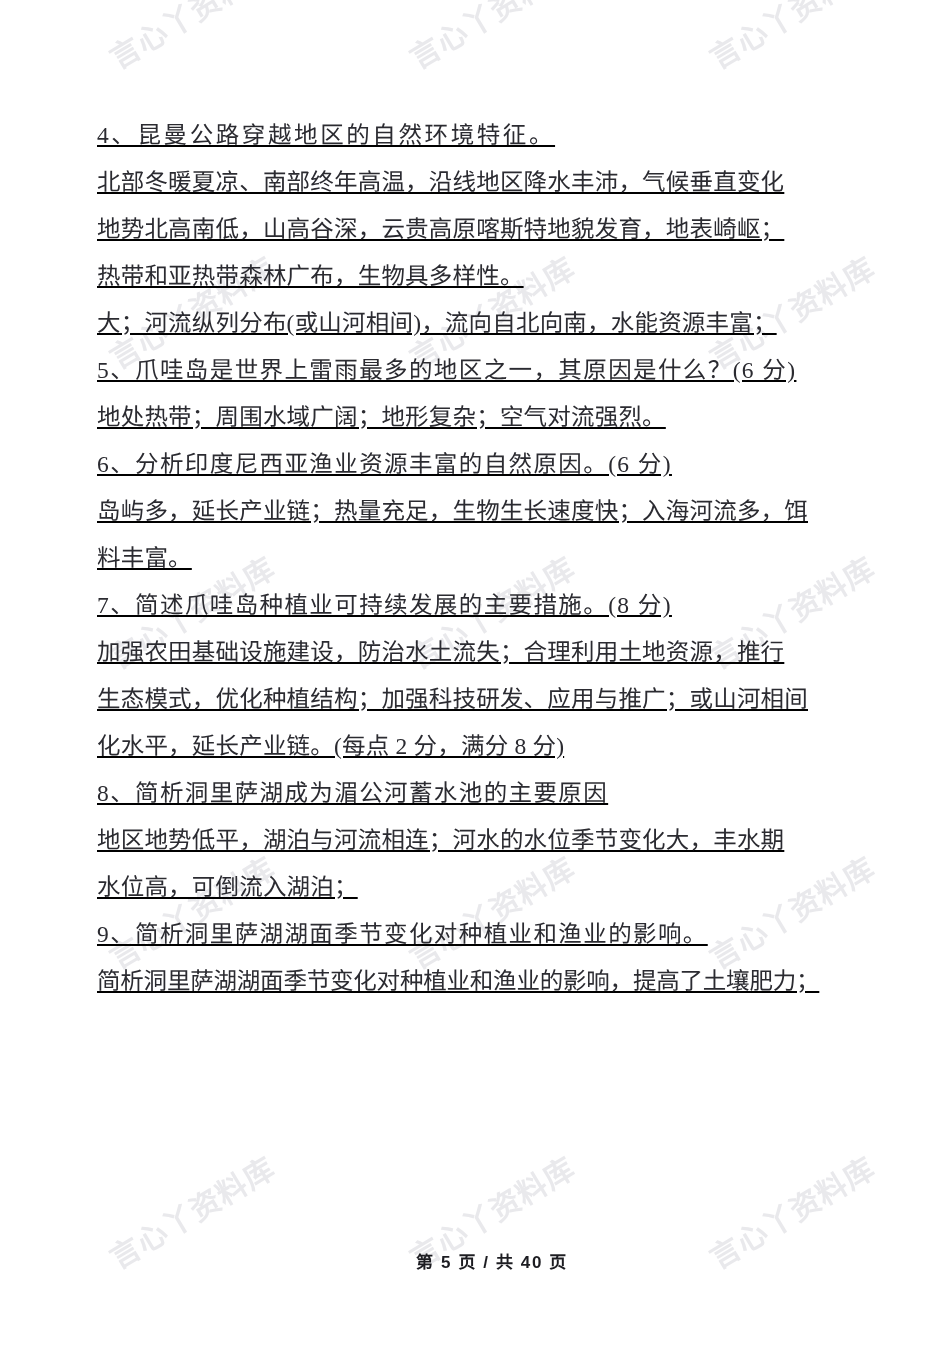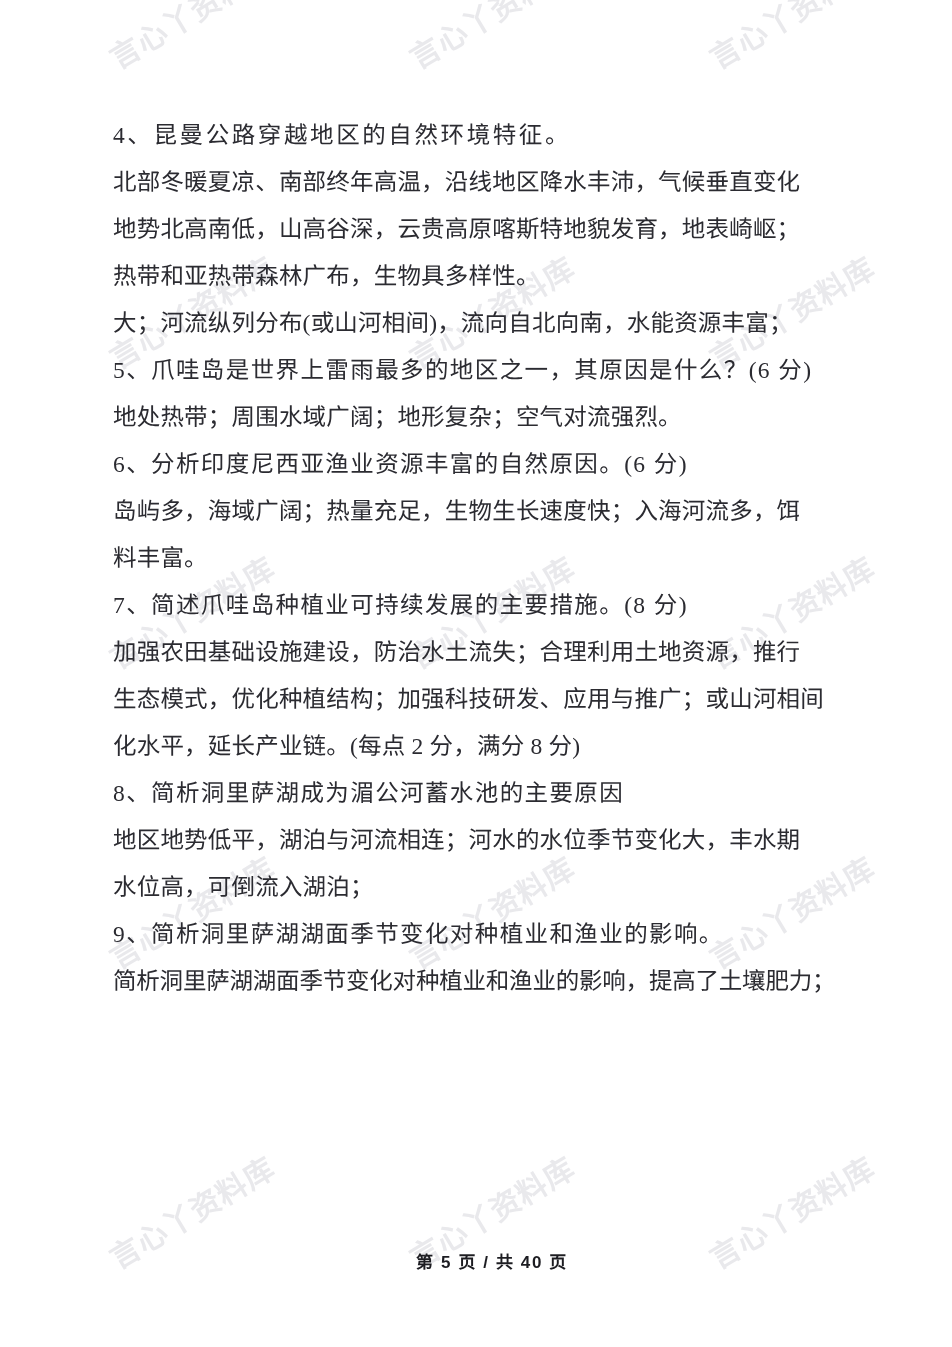--- a/index.html
+++ b/index.html
@@ -35,24 +35,25 @@
     letter-spacing: 1px;
     white-space: nowrap;
     transform: rotate(-31deg);
     transform-origin: left top;
     user-select: none;
   }
 
   
   .content {
     position: absolute;
-    left: 113px;
+    left: 97px;
     top: 112px;
     width: 768px;
     z-index: 2;
+    text-decoration: underline;
   }
 
   .line {
     color: #2b2b31;
     font-size: 23.5px;
     line-height: 47px;
     height: 47px;
     white-space: pre;
     font-family: "Liberation Serif", "DejaVu Serif", serif;
   }
@@ -115,21 +116,21 @@
 
   <div class="content" id="document-body">
       <div class="line q wide">4、昆曼公路穿越地区的自然环境特征。</div>
       <div class="line a">北部冬暖夏凉、南部终年高温，沿线地区降水丰沛，气候垂直变化</div>
       <div class="line a">地势北高南低，山高谷深，云贵高原喀斯特地貌发育，地表崎岖；</div>
       <div class="line a">热带和亚热带森林广布，生物具多样性。</div>
       <div class="line a">大；河流纵列分布(或山河相间)，流向自北向南，水能资源丰富；</div>
       <div class="line q">5、爪哇岛是世界上雷雨最多的地区之一，其原因是什么？(6 分)</div>
       <div class="line a">地处热带；周围水域广阔；地形复杂；空气对流强烈。</div>
       <div class="line q">6、分析印度尼西亚渔业资源丰富的自然原因。(6 分)</div>
-      <div class="line a">岛屿多，海域广阔；热量充足，生物生长速度快；入海河流多，饵</div>
+      <div class="line a">岛屿多，延长产业链；热量充足，生物生长速度快；入海河流多，饵</div>
       <div class="line a">料丰富。</div>
       <div class="line q">7、简述爪哇岛种植业可持续发展的主要措施。(8 分)</div>
       <div class="line a">加强农田基础设施建设，防治水土流失；合理利用土地资源，推行</div>
       <div class="line a">生态模式，优化种植结构；加强科技研发、应用与推广；或山河相间</div>
       <div class="line a">化水平，延长产业链。(每点 2 分，满分 8 分)</div>
       <div class="line q">8、简析洞里萨湖成为湄公河蓄水池的主要原因</div>
       <div class="line a">地区地势低平，湖泊与河流相连；河水的水位季节变化大，丰水期</div>
       <div class="line a">水位高，可倒流入湖泊；</div>
       <div class="line q">9、简析洞里萨湖湖面季节变化对种植业和渔业的影响。</div>
       <div class="line a tight">简析洞里萨湖湖面季节变化对种植业和渔业的影响，提高了土壤肥力；</div>

